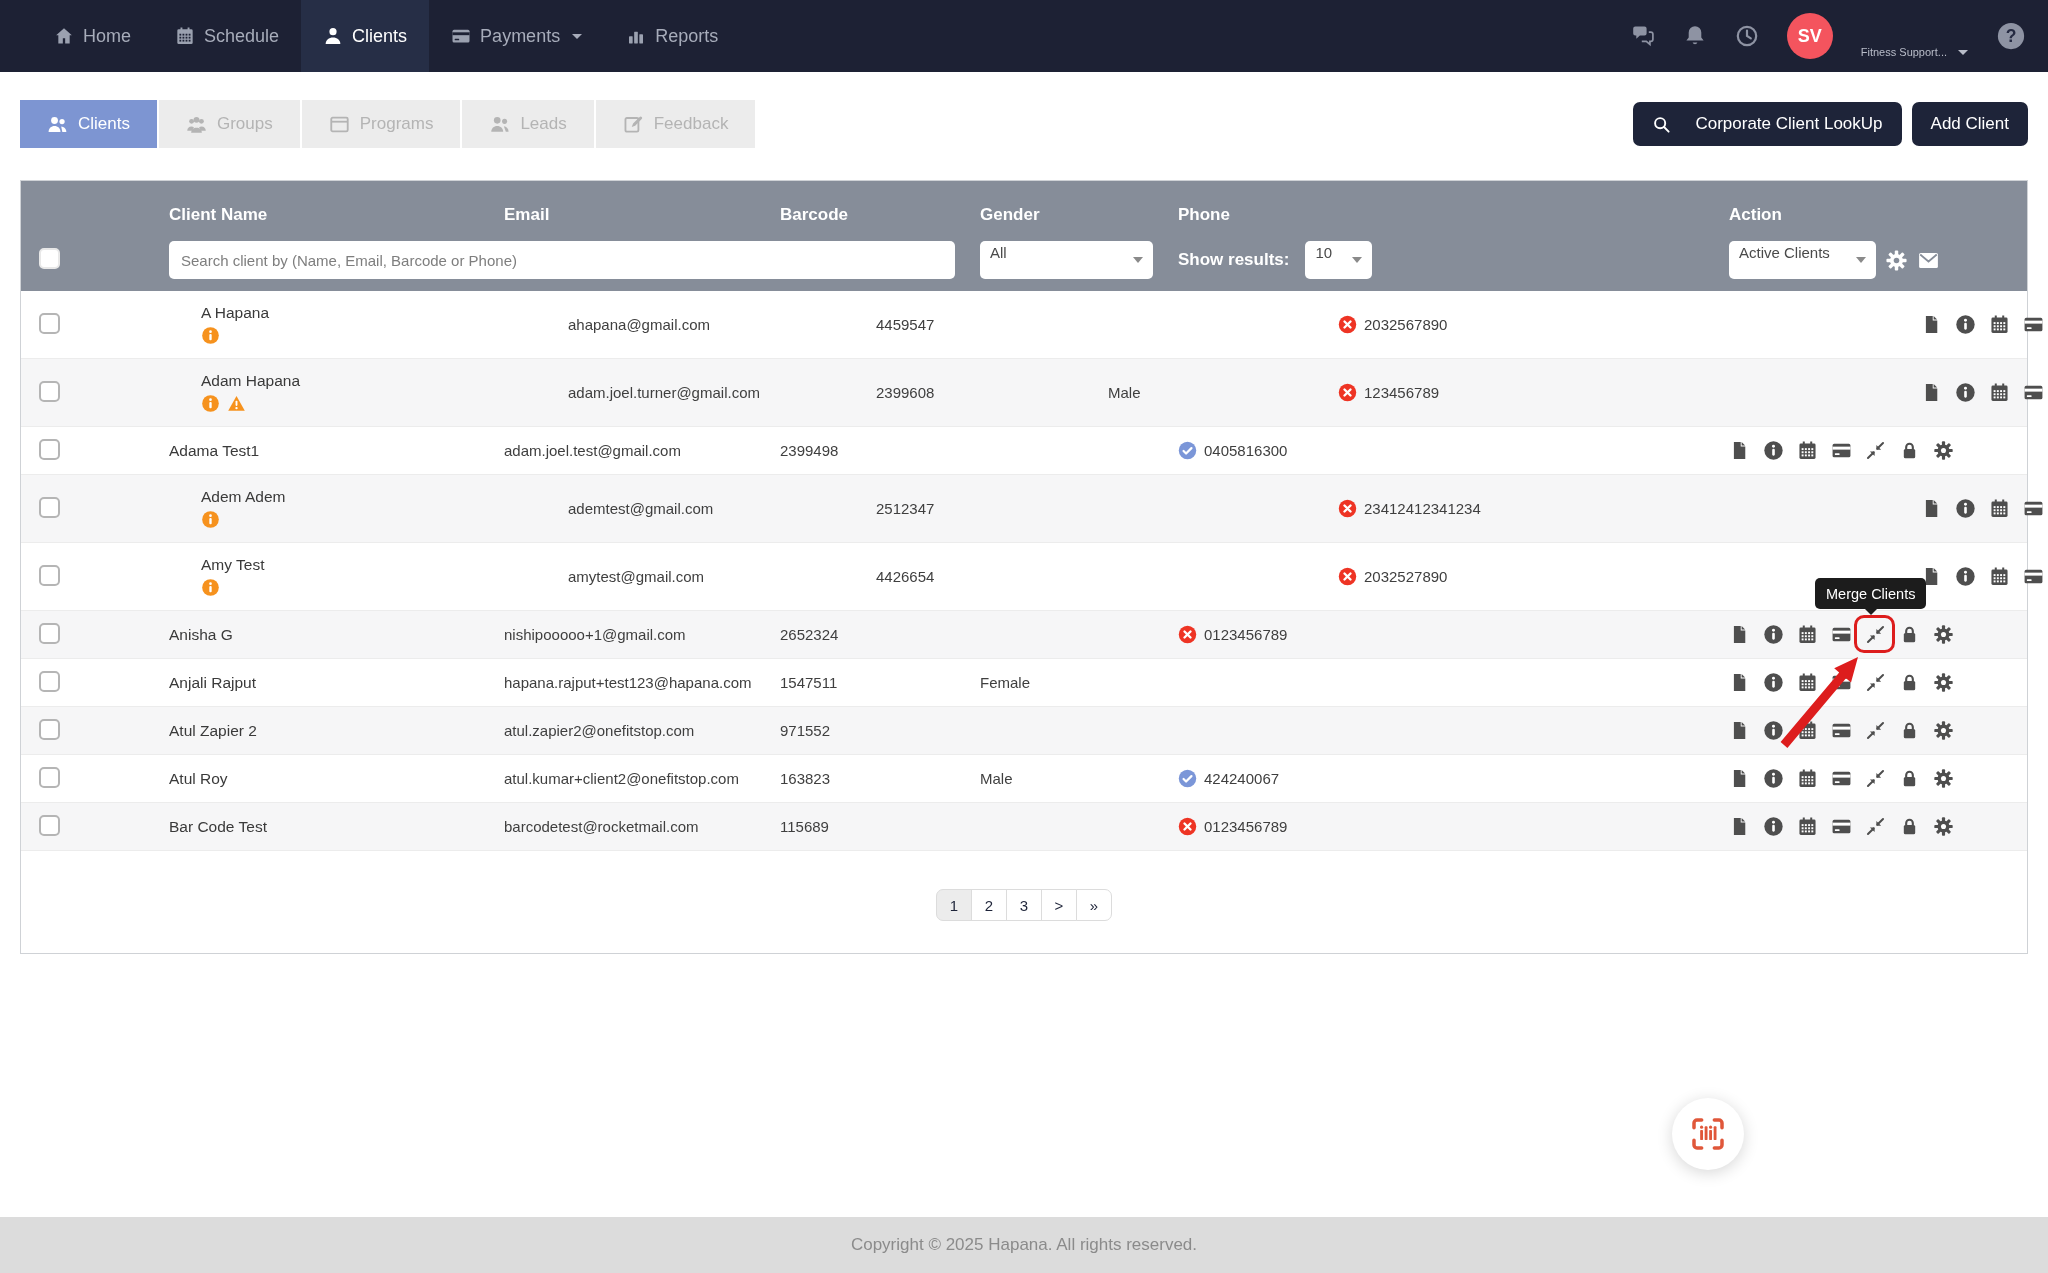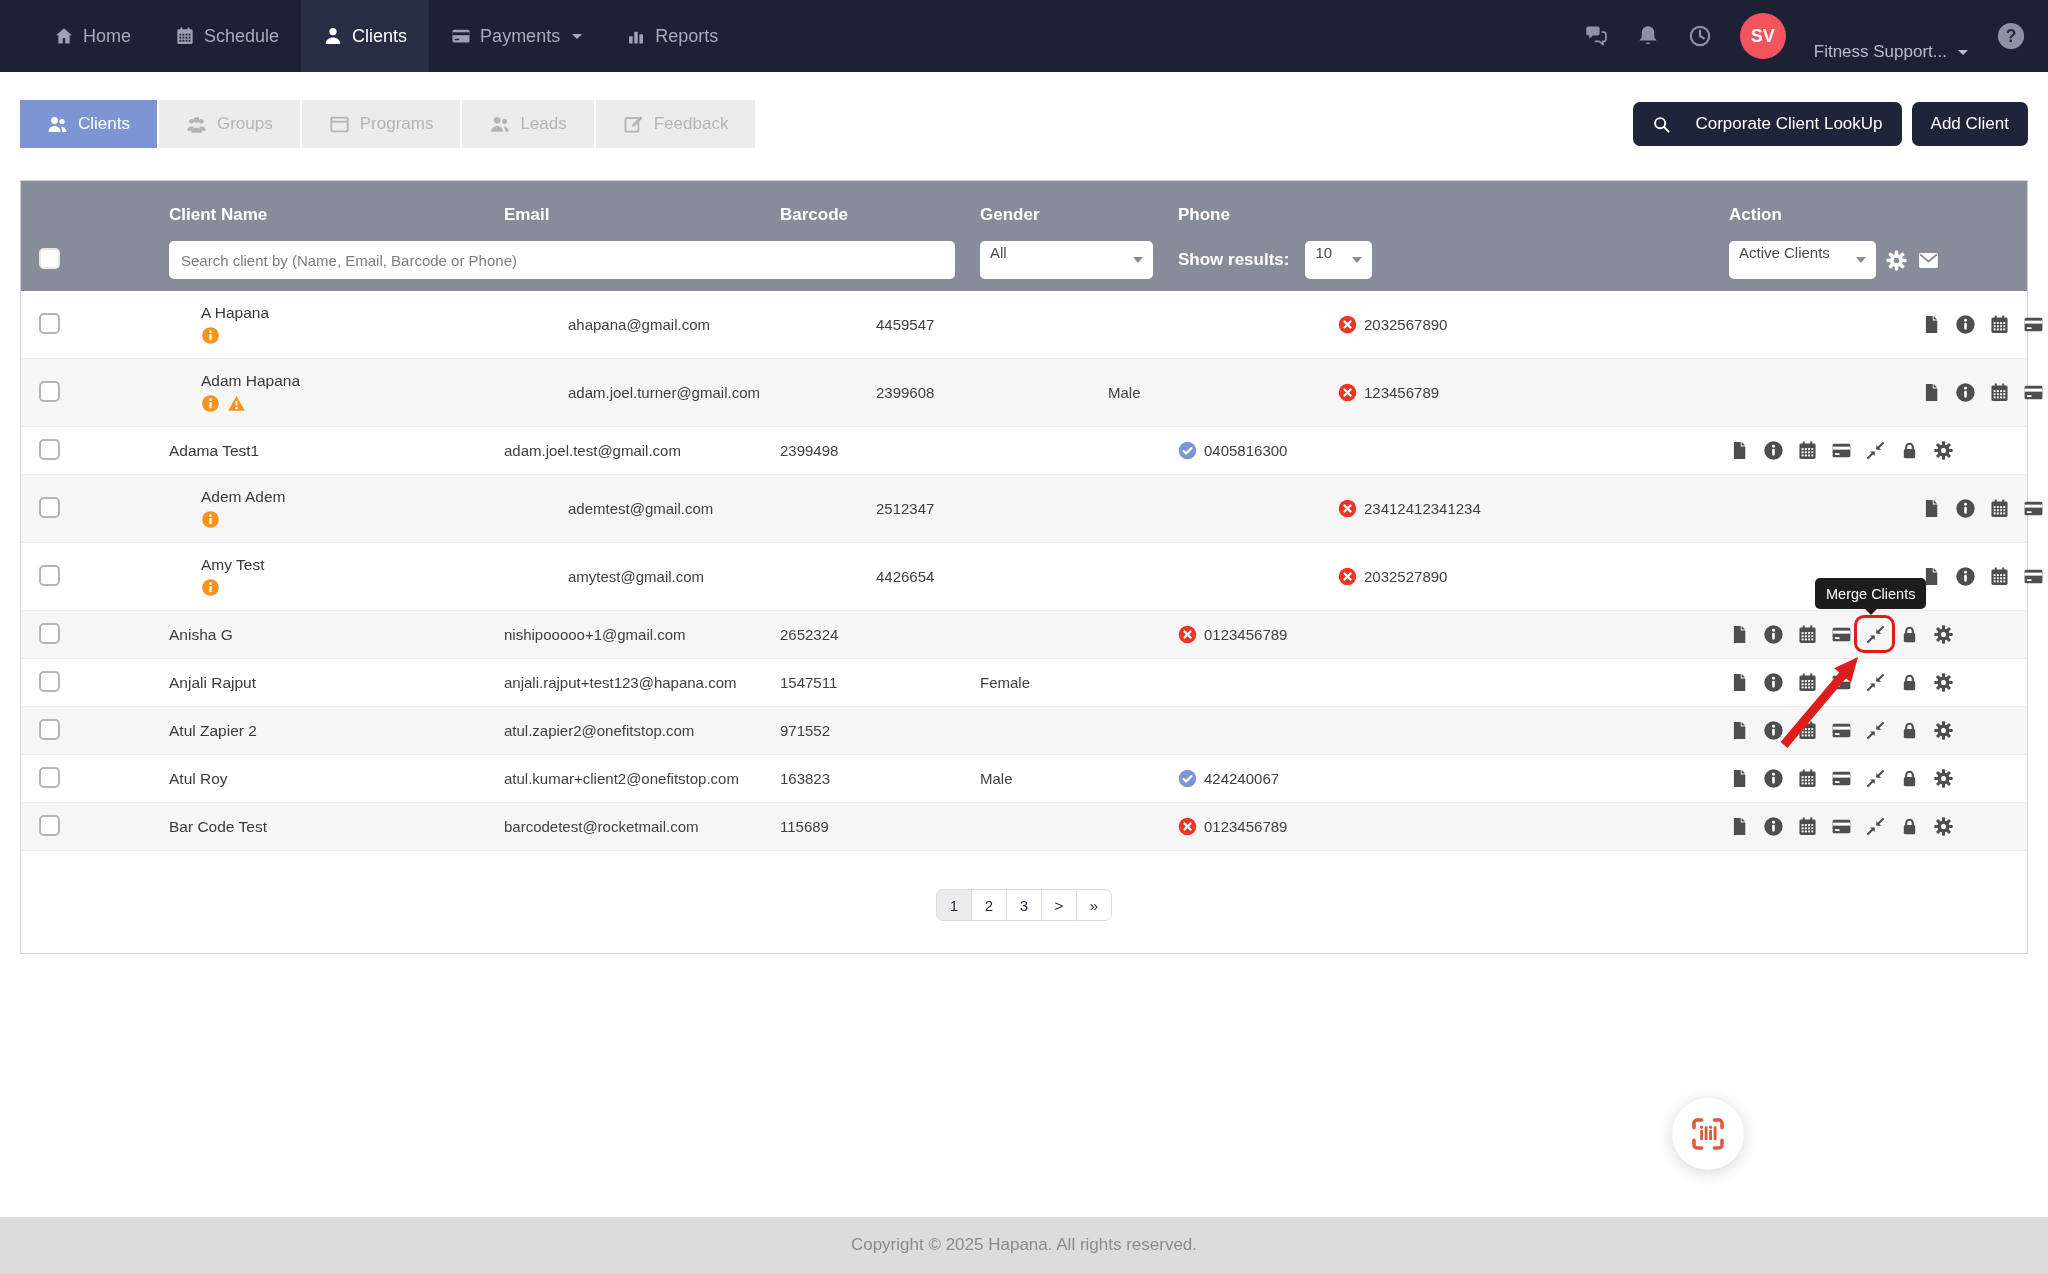--- a/index.html
+++ b/index.html
@@ -15,21 +15,21 @@
   .nav-item{display:flex;align-items:center;gap:9px;padding:0 22px;color:#a7acba;font-size:18px;cursor:pointer;}
   .nav-item .icon{width:20px;height:20px;color:#9ba1b0;}
   .nav-item.active{background:#262e46;color:#fff;}
   .nav-item.active .icon{color:#fff;}
   .caret{width:0;height:0;border-left:5px solid transparent;border-right:5px solid transparent;
          border-top:5px solid currentColor;margin-left:3px;}
   .nav-right{margin-left:auto;display:flex;align-items:center;gap:28px;}
   .nav-icon{width:24px;height:24px;color:#8e93a3;cursor:pointer;}
   .avatar{width:46px;height:46px;border-radius:50%;background:#f4545e;color:#fff;font-weight:bold;
           font-size:18px;display:flex;align-items:center;justify-content:center;}
-  .account{display:flex;align-items:center;gap:8px;color:#b9bdc9;font-size:17px;cursor:pointer;margin-top:32px;}
+  .account{display:flex;align-items:center;gap:8px;color:#b9bdc9;font-size:11px;cursor:pointer;margin-top:32px;}
   .help-icon{width:30px;height:30px;color:#8e93a3;cursor:pointer;}
 
   
   .toolbar{margin:28px 20px 0;height:48px;display:flex;justify-content:space-between;align-items:center;}
   .tabs{display:flex;gap:2px;height:48px;}
   .tab{display:flex;align-items:center;gap:10px;padding:0 27px;background:#ececec;color:#b4b4b4;
        font-size:17px;cursor:pointer;}
   .tab .icon{width:21px;height:21px;}
   .tab.active{background:#7d95d2;color:#fff;}
   .toolbar-actions{display:flex;gap:10px;}
@@ -885,21 +885,21 @@
                 </g>
               </svg>
             </span>
           </div>
         </div>
         <div class="trow short">
           <div class="cell c-check"><span class="cb"></span></div>
           <div class="cell c-name">
             <div class="nm">Anjali Rajput</div>
           </div>
-          <div class="cell c-email">anjali.rajput+test123@hapana.com</div>
+          <div class="cell c-email">hapana.rajput+test123@hapana.com</div>
           <div class="cell c-code">1547511</div>
           <div class="cell c-gender">Female</div>
           <div class="cell c-phone"></div>
           <div class="cell c-action">
             <span class="icon ai">
               <svg viewBox="0 0 24 24" fill="currentColor">
                 <path d="M5.6 2.2h7.8v5.2h5.2v14.4H5.6z"></path>
                 <path d="M14.4 2.4l4 4h-4z"></path>
               </svg>
             </span>

